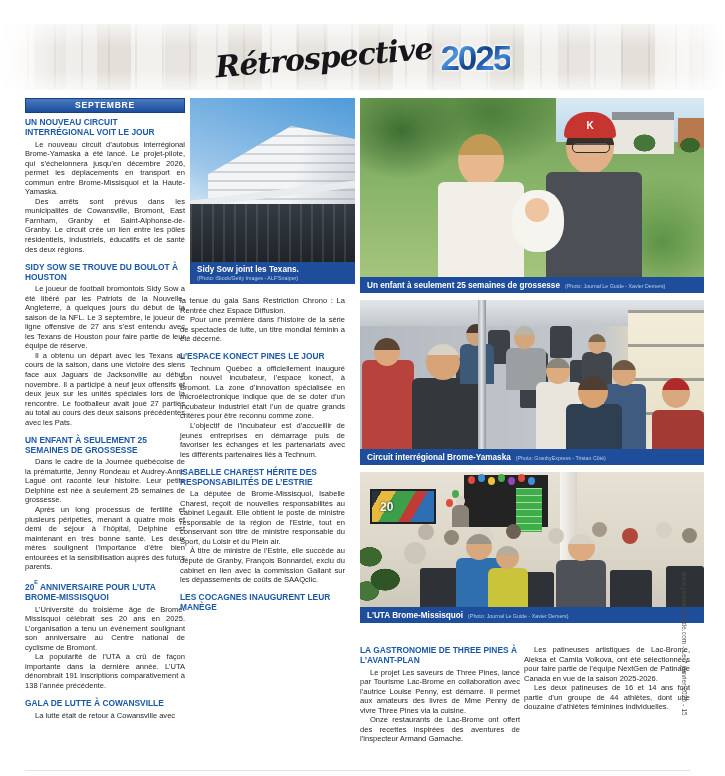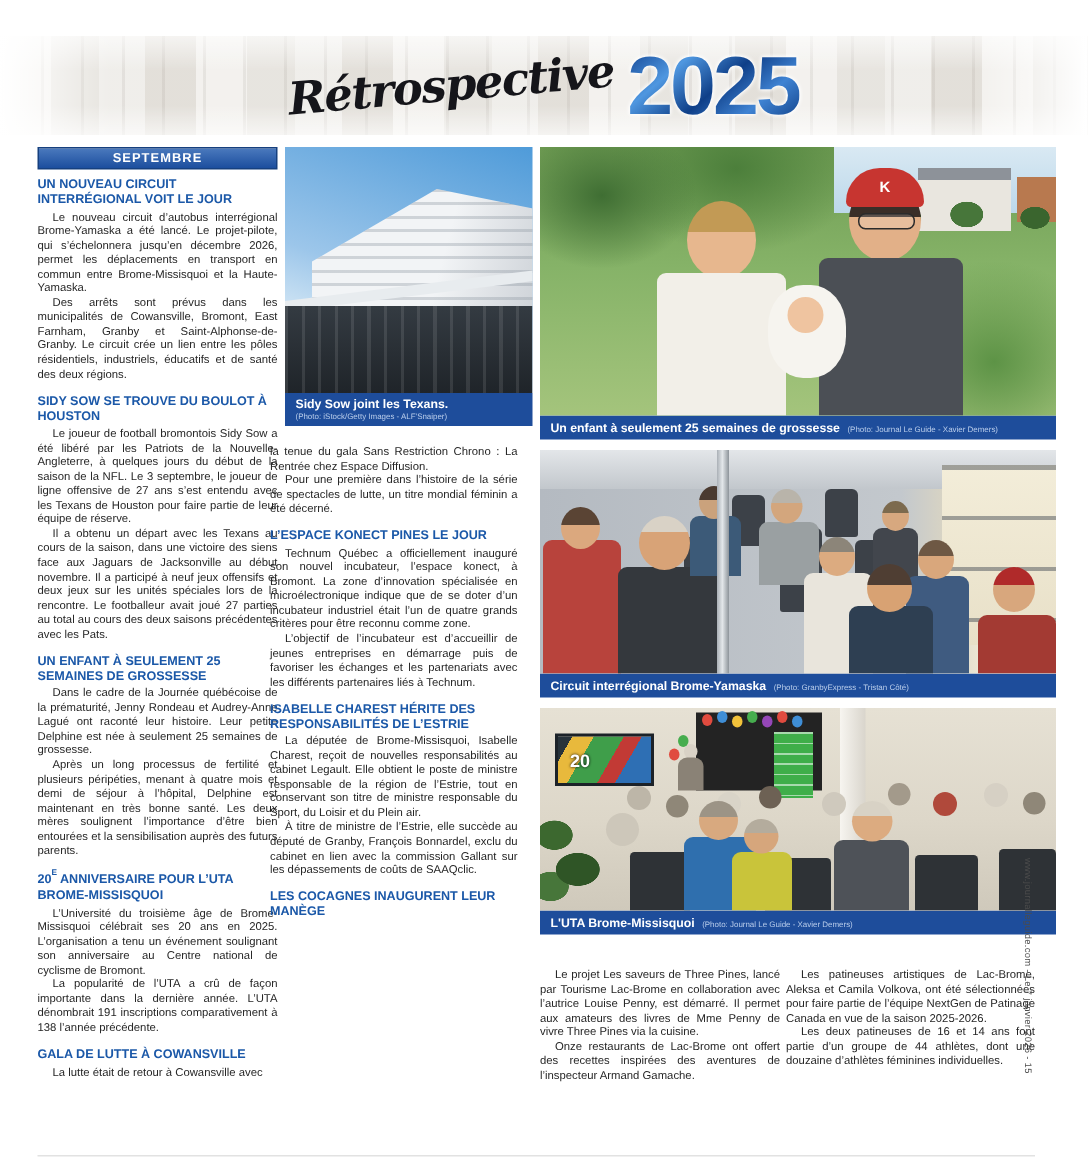--- a/index.html
+++ b/index.html
@@ -11,21 +11,21 @@
   .banner-wood{position:absolute;inset:0;
     background:
       repeating-linear-gradient(90deg,rgba(115,105,95,.12) 0 2px,transparent 2px 27px),
       repeating-linear-gradient(90deg,#f1efeb 0 34px,#e3e0da 34px 66px,#edebe7 66px 97px,#dedad3 97px 131px);}
   .banner-fade{position:absolute;inset:0;
     background:linear-gradient(90deg,#fff 0%,rgba(255,255,255,.15) 10%,rgba(255,255,255,.15) 90%,#fff 100%),
                linear-gradient(180deg,rgba(255,255,255,.65),rgba(255,255,255,0) 35%,rgba(255,255,255,0) 70%,rgba(255,255,255,.65));}
   .banner-inner{position:absolute;inset:0;display:flex;align-items:center;justify-content:center;gap:8px;}
   .script-word{font-family:"DejaVu Serif",serif;font-style:italic;font-weight:700;font-size:30px;
     color:#15151a;transform:rotate(-5deg);letter-spacing:-1px;}
-  .year-word{font-size:55px;font-weight:900;letter-spacing:-2px;line-height:1;
+  .year-word{font-size:35px;font-weight:900;letter-spacing:-2px;line-height:1;
     background:linear-gradient(140deg,#0d3d8c 0%,#4f97e0 28%,#0f3f88 52%,#3f83d3 74%,#0c3a80 100%);
     -webkit-background-clip:text;background-clip:text;color:transparent;-webkit-text-fill-color:transparent;
     filter:drop-shadow(0 0 1.5px rgba(255,255,255,.95)) drop-shadow(0 0 1px rgba(255,255,255,.9));}
 
   
   .month-badge{position:absolute;left:25px;top:98px;width:160px;height:15px;
     background:linear-gradient(180deg,#4a79bd,#1c4e9e);border:1px solid #16407f;box-sizing:border-box;
     color:#fff;font-weight:700;font-size:8.6px;letter-spacing:.7px;text-align:center;line-height:13px;}
 
   
@@ -294,20 +294,21 @@
   <figcaption class="capbar" style="width:344px;">
     <div class="cap-line">
       <span class="cap-title">L'UTA Brome-Missisquoi</span>
       <span class="cap-credit">(Photo: Journal Le Guide - Xavier Demers)</span>
     </div>
   </figcaption>
 </figure>
 
 <div class="textcol col3">
   <section class="art">
+    <h2>LA GASTRONOMIE DE THREE PINES À L’AVANT-PLAN</h2>
     <p>Le projet Les saveurs de Three Pines, lancé par Tourisme Lac-Brome en collaboration avec l’autrice Louise Penny, est démarré. Il permet aux amateurs des livres de Mme Penny de vivre Three Pines via la cuisine.</p>
     <p>Onze restaurants de Lac-Brome ont offert des recettes inspirées des aventures de l’inspecteur Armand Gamache.</p>
   </section>
 </div>
 
 <div class="textcol col4">
   <section class="art">
     <p>Les patineuses artistiques de Lac-Brome, Aleksa et Camila Volkova, ont été sélectionnées pour faire partie de l’équipe NextGen de Patinage Canada en vue de la saison 2025-2026.</p>
     <p>Les deux patineuses de 16 et 14 ans font partie d’un groupe de 44 athlètes, dont une douzaine d’athlètes féminines individuelles.</p>
   </section>

